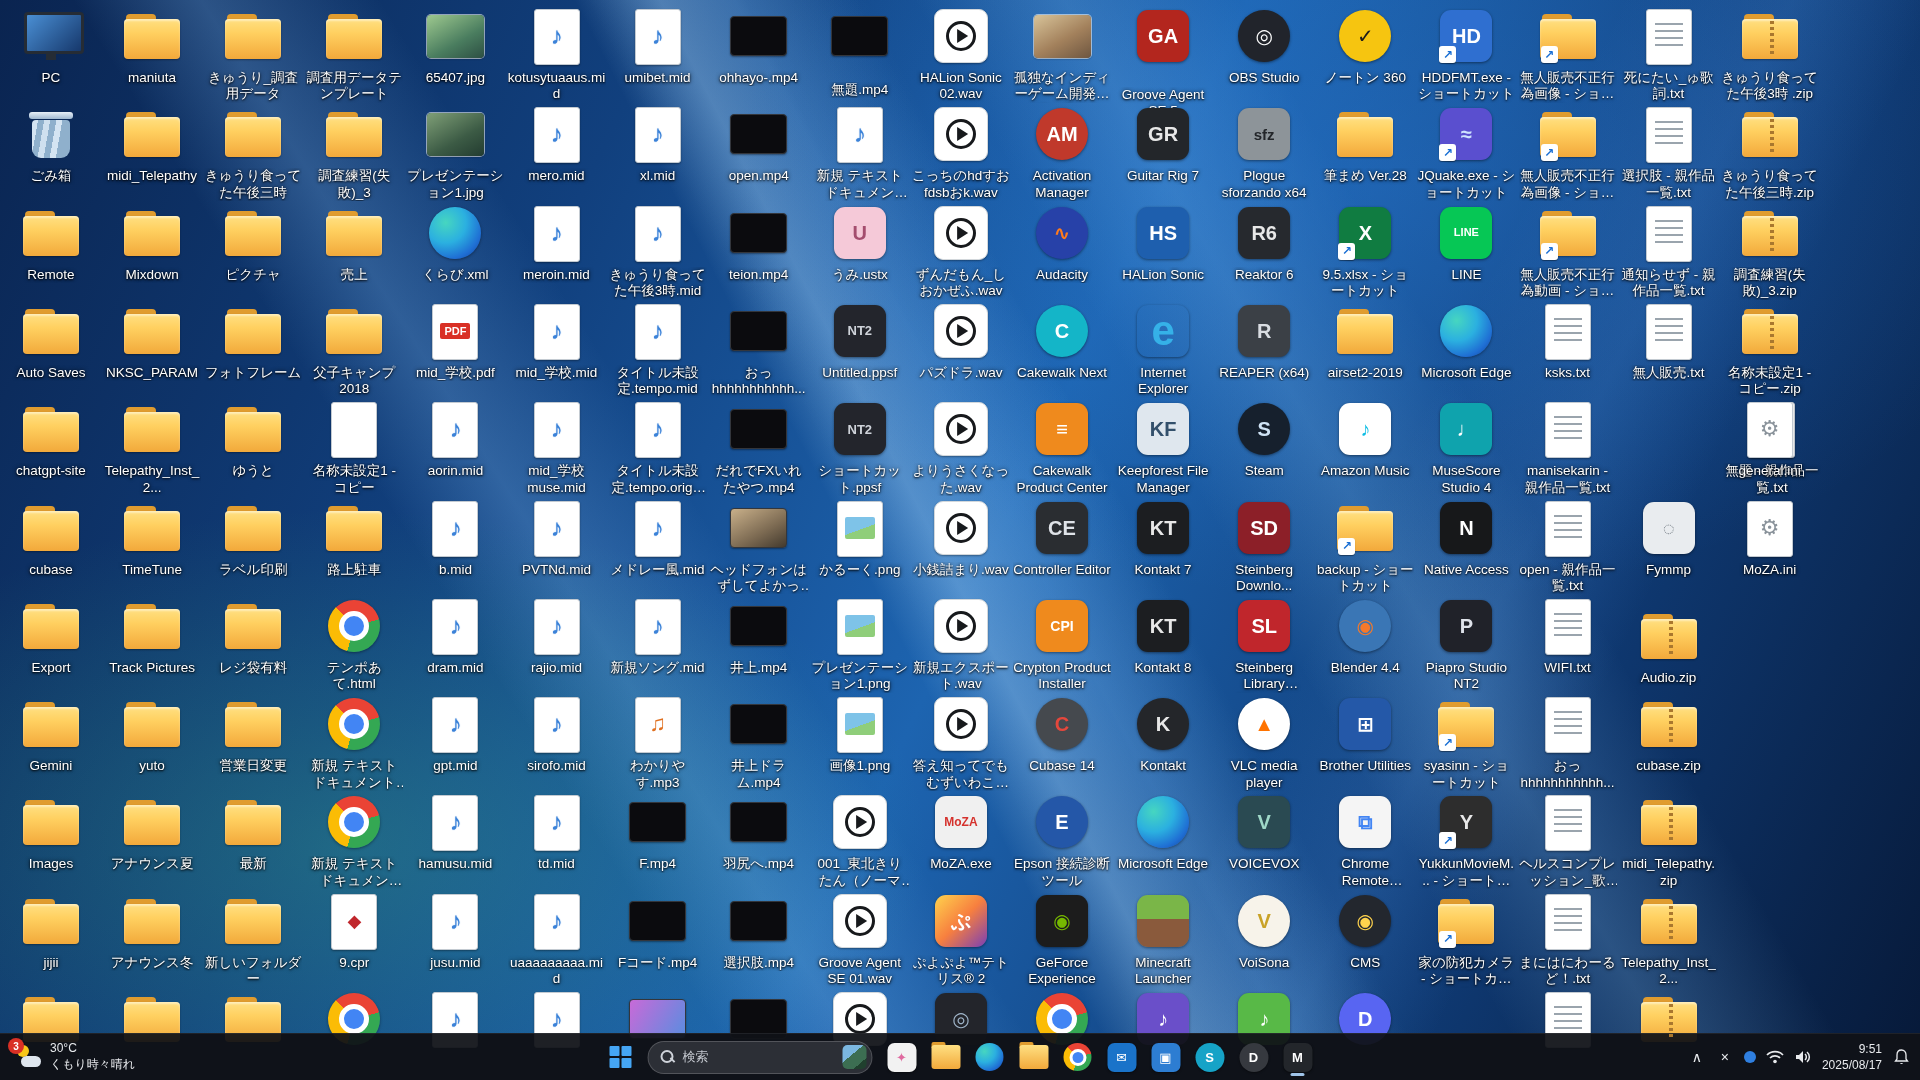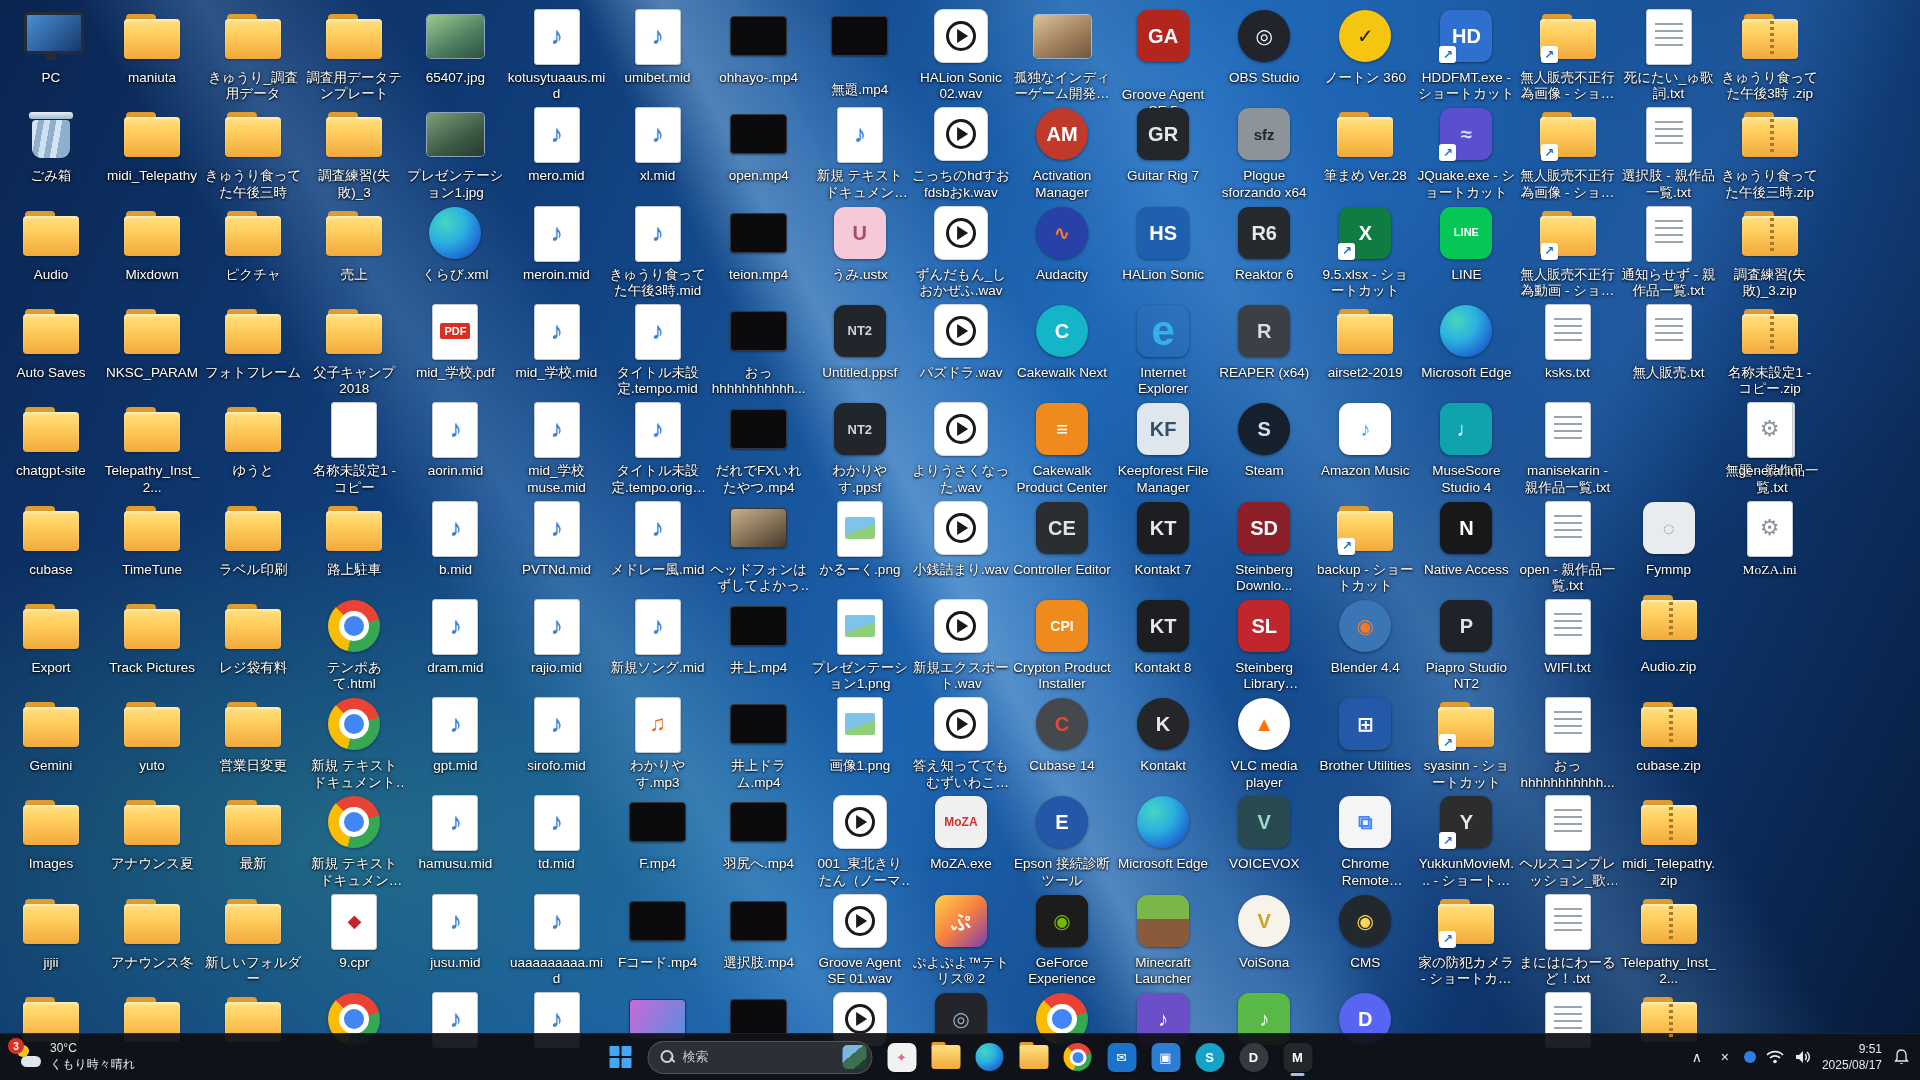--- a/index.html
+++ b/index.html
@@ -364,21 +364,21 @@
         <div class="lbl">選択肢 - 親作品一覧.txt</div>
       </div>
       <div class="cell" style="left: 1720.7px; top: 104.3px;">
         <div class="ic ic-zip">
           <span class="zipline"></span>
         </div>
         <div class="lbl">きゅうり食ってた午後三時.zip</div>
       </div>
       <div class="cell" style="left: 2px; top: 202.6px;">
         <div class="ic ic-folder"></div>
-        <div class="lbl">Audio</div>
+        <div class="lbl">Remote</div>
       </div>
       <div class="cell" style="left: 103.1px; top: 202.6px;">
         <div class="ic ic-folder"></div>
         <div class="lbl">Mixdown</div>
       </div>
       <div class="cell" style="left: 204.2px; top: 202.6px;">
         <div class="ic ic-folder"></div>
         <div class="lbl">ピクチャ</div>
       </div>
       <div class="cell" style="left: 305.3px; top: 202.6px;">
@@ -607,21 +607,21 @@
           <span class="thumbbox"></span>
         </div>
         <div class="lbl">だれでFXいれたやつ.mp4</div>
       </div>
       <div class="cell" style="left: 810.8px; top: 399.2px;">
         <div class="ic ic-app">
           <span class="tile" style="background: rgb(35, 37, 44);">
             <span class="glyph" style="color: rgb(207, 211, 218); font-size: 13px;">NT2</span>
           </span>
         </div>
-        <div class="lbl">わかりやす.ppsf</div>
+        <div class="lbl">ショートカット.ppsf</div>
       </div>
       <div class="cell" style="left: 911.9px; top: 399.2px;">
         <div class="ic ic-wav">
           <span class="ring"></span>
           <span class="tri"></span>
         </div>
         <div class="lbl">よりうさくなった.wav</div>
       </div>
       <div class="cell" style="left: 1013px; top: 399.2px;">
         <div class="ic ic-app">
@@ -763,21 +763,21 @@
         <div class="lbl">open - 親作品一覧.txt</div>
       </div>
       <div class="cell" style="left: 1619.6px; top: 497.5px;">
         <div class="ic ic-app">
           <span class="tile" style="background: rgb(233, 236, 239);">
             <span class="glyph" style="color: rgb(122, 130, 138);">◌</span>
           </span>
         </div>
         <div class="lbl">Fymmp</div>
       </div>
-      <div class="cell" style="left: 1720.7px; top: 497.5px; font-family: Liberation Serif, serif;">
+      <div class="cell" style="left: 1720.7px; top: 497.5px;">
         <div class="ic ic-ini"></div>
         <div class="lbl">MoZA.ini</div>
       </div>
       <div class="cell" style="left: 2px; top: 595.8px;">
         <div class="ic ic-folder"></div>
         <div class="lbl">Export</div>
       </div>
       <div class="cell" style="left: 103.1px; top: 595.8px;">
         <div class="ic ic-folder"></div>
         <div class="lbl">Track Pictures</div>
@@ -858,21 +858,21 @@
           <span class="tile" style="background: rgb(32, 34, 41);">
             <span class="glyph" style="color: rgb(223, 227, 234);">P</span>
           </span>
         </div>
         <div class="lbl">Piapro Studio NT2</div>
       </div>
       <div class="cell" style="left: 1518.5px; top: 595.8px;">
         <div class="ic ic-txt"></div>
         <div class="lbl">WIFI.txt</div>
       </div>
-      <div class="cell" style="left: 1619.6px; top: 587px; gap: 8px;">
+      <div class="cell" style="left: 1619.6px; top: 606px;">
         <div class="ic ic-zip">
           <span class="zipline"></span>
         </div>
         <div class="lbl">Audio.zip</div>
       </div>
       <div class="cell" style="left: 2px; top: 694.1px;">
         <div class="ic ic-folder"></div>
         <div class="lbl">Gemini</div>
       </div>
       <div class="cell" style="left: 103.1px; top: 694.1px;">

